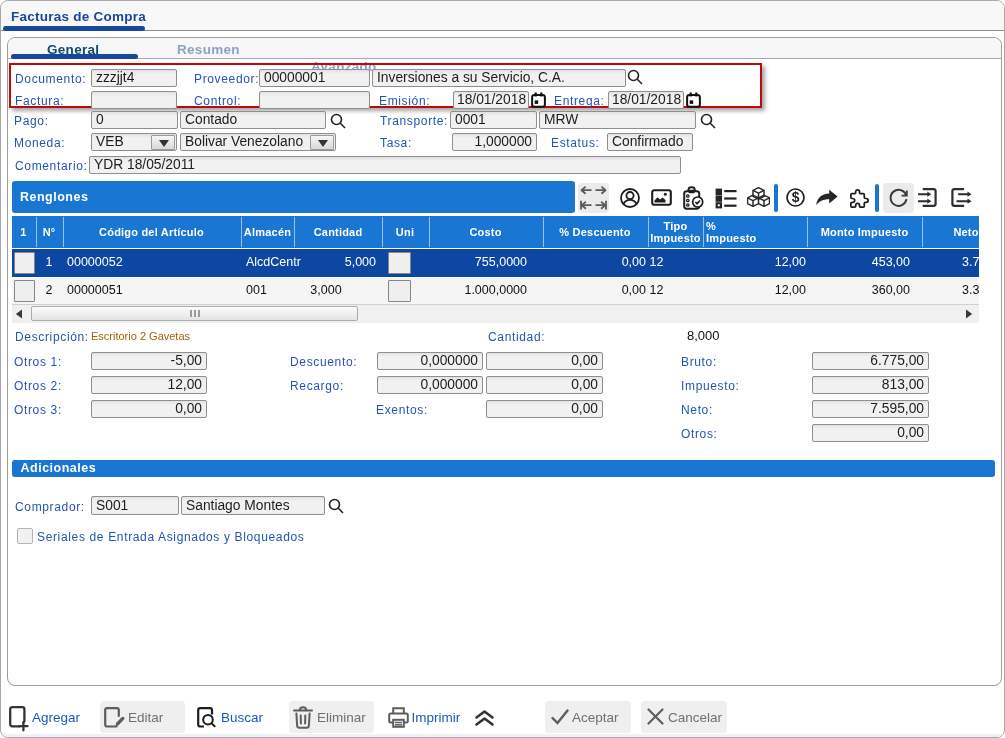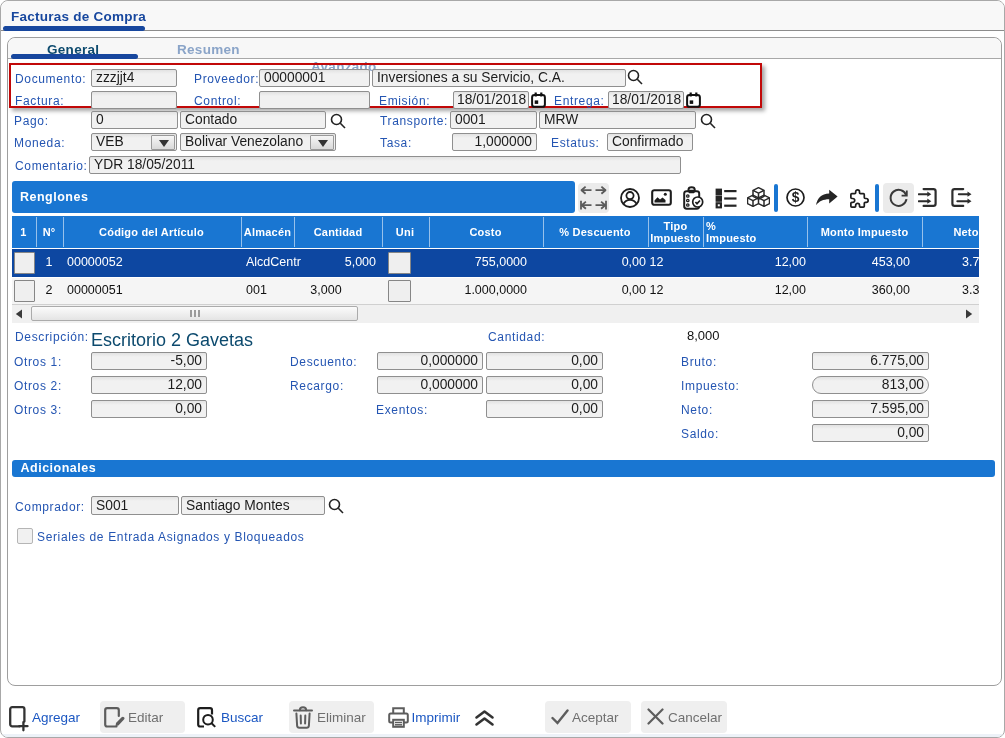--- a/index.html
+++ b/index.html
@@ -245,48 +245,48 @@
     <div class="abs" style="left:19px;top:90px;width:327px;height:15px;background:linear-gradient(#fbfbfb,#e4e4e4);border:1px solid #ababab;border-radius:2px;"></div>
     <div class="abs" style="left:178px;top:94px;width:1.5px;height:7px;background:#9a9a9a;"></div>
     <div class="abs" style="left:182px;top:94px;width:1.5px;height:7px;background:#9a9a9a;"></div>
     <div class="abs" style="left:186px;top:94px;width:1.5px;height:7px;background:#9a9a9a;"></div>
     <svg style="left:952px;top:93px;" width="9" height="10" viewBox="0 0 9 10">
         <path d="M2 0.5 L2 9.5 L8.2 5 Z" fill="#3a3a3a"></path>
       </svg>
   </div>
 
   <div class="lbl" style="left:14px;top:329px;">Descripción:</div>
-  <div class="abs" style="left:90px;top:329px;font-size:18px;color:#0c4a6e;">Escritorio 2 Gavetas</div>
+  <div class="abs" style="left:90px;top:329px;font-size:11px;color:#a16207;">Escritorio 2 Gavetas</div>
   <div class="lbl" style="left:487px;top:329px;">Cantidad:</div>
   <div class="abs" style="left:686px;top:327px;font-size:13px;color:#111;">8,000</div>
 
   <div class="lbl" style="left:13px;top:354px;">Otros 1:</div>
   <div class="inp r" style="left:90px;top:351px;width:116px;">-5,00</div>
   <div class="lbl" style="left:289px;top:354px;">Descuento:</div>
   <div class="inp r" style="left:376px;top:351px;width:106px;">0,000000</div>
   <div class="inp r" style="left:485px;top:351px;width:117px;">0,00</div>
   <div class="lbl" style="left:680px;top:354px;">Bruto:</div>
   <div class="inp r" style="left:811px;top:351px;width:117px;">6.775,00</div>
 
   <div class="lbl" style="left:13px;top:378px;">Otros 2:</div>
   <div class="inp r" style="left:90px;top:375px;width:116px;">12,00</div>
   <div class="lbl" style="left:289px;top:378px;">Recargo:</div>
   <div class="inp r" style="left:376px;top:375px;width:106px;">0,000000</div>
   <div class="inp r" style="left:485px;top:375px;width:117px;">0,00</div>
   <div class="lbl" style="left:680px;top:378px;">Impuesto:</div>
-  <div class="inp r" style="left:811px;top:375px;width:117px;border-radius:9px;">813,00</div>
+  <div class="inp r" style="left:811px;top:375px;width:117px;">813,00</div>
 
   <div class="lbl" style="left:13px;top:402px;">Otros 3:</div>
   <div class="inp r" style="left:90px;top:399px;width:116px;">0,00</div>
   <div class="lbl" style="left:375px;top:402px;">Exentos:</div>
   <div class="inp r" style="left:485px;top:399px;width:117px;">0,00</div>
   <div class="lbl" style="left:680px;top:402px;">Neto:</div>
   <div class="inp r" style="left:811px;top:399px;width:117px;">7.595,00</div>
 
-  <div class="lbl" style="left:680px;top:426px;">Saldo:</div>
+  <div class="lbl" style="left:680px;top:426px;">Otros:</div>
   <div class="inp r" style="left:811px;top:423px;width:117px;">0,00</div>
 
   <div class="bluebar" style="left:11px;top:459px;width:983px;height:17px;line-height:17px;padding-left:8.5px;border-radius:3px;font-size:12.5px;">Adicionales</div>
   <div class="lbl" style="left:14px;top:499px;">Comprador:</div>
   <div class="inp" style="left:90px;top:495px;width:88px;height:19px;line-height:17px;">S001</div>
   <div class="inp" style="left:180px;top:495px;width:144px;height:19px;line-height:17px;">Santiago Montes</div>
   <svg style="left:326px;top:496px;" width="18" height="18" viewBox="0 0 18 18" fill="none" stroke="#222" stroke-width="1.6">
       <circle cx="7.5" cy="7.5" r="5"></circle>
       <line x1="11.3" y1="11.3" x2="16" y2="16"></line>
     </svg>

